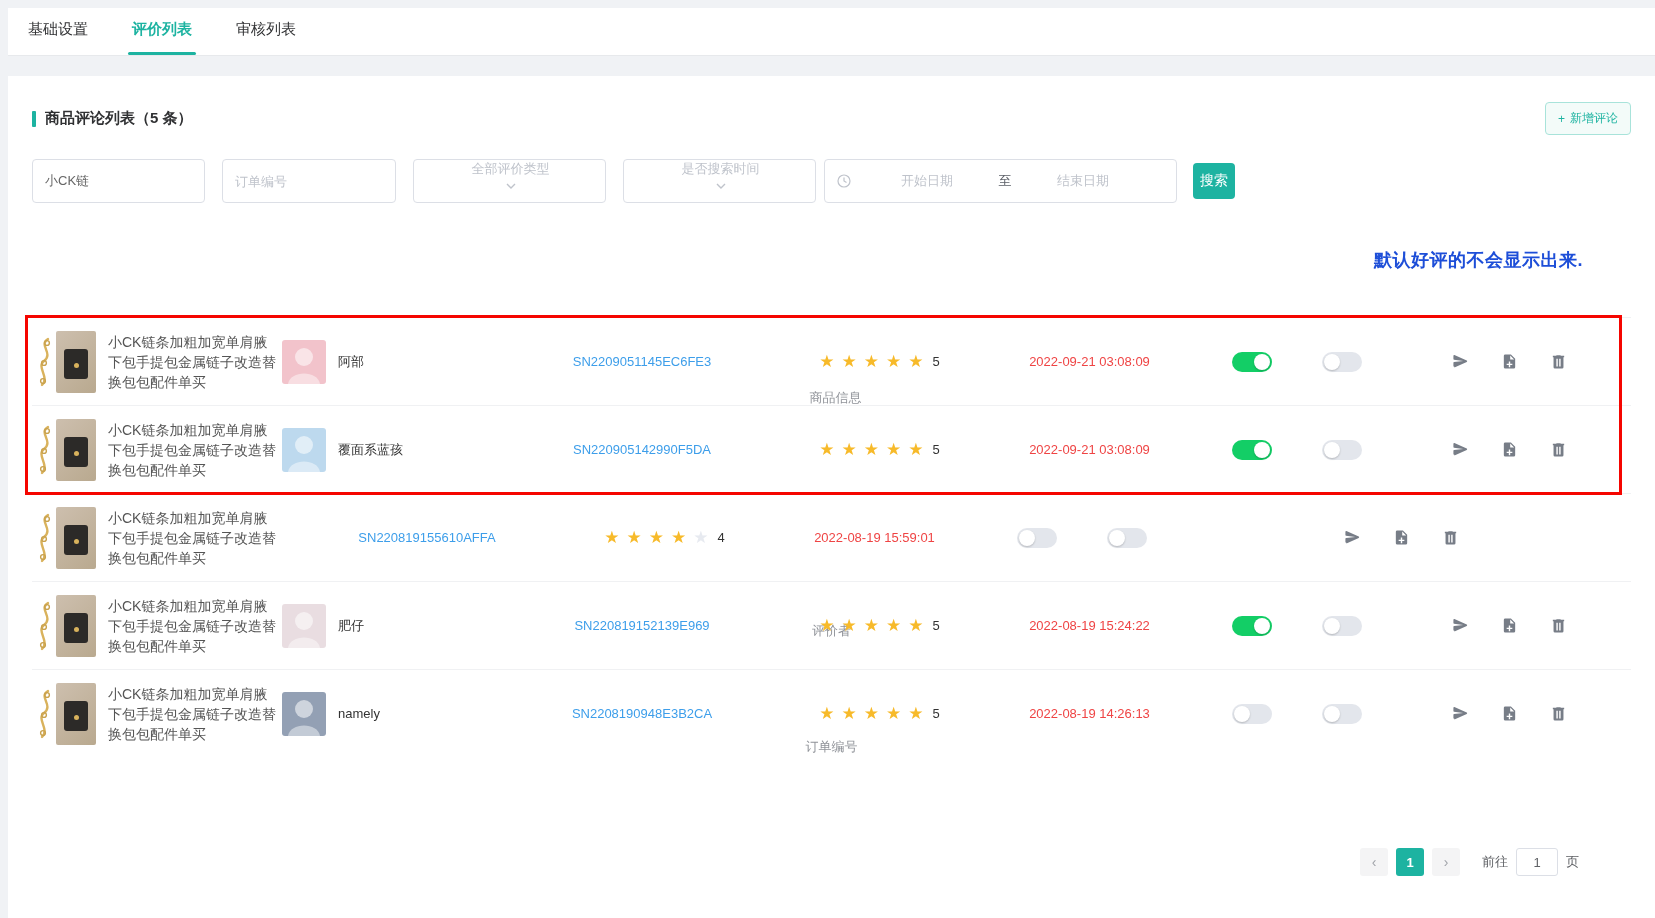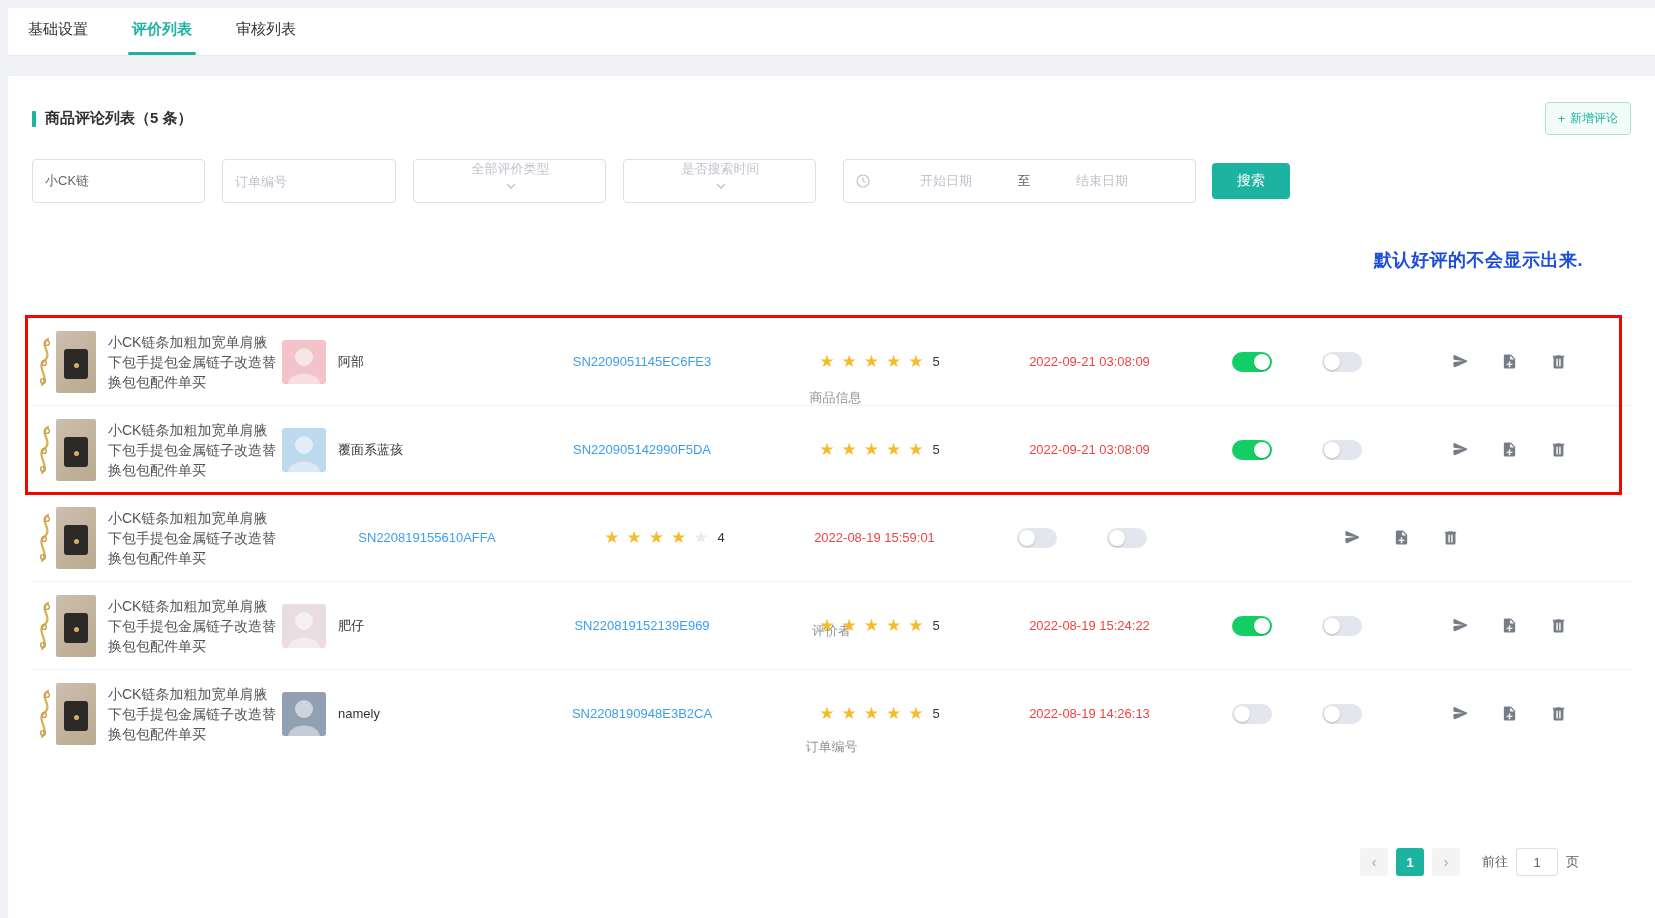--- a/index.html
+++ b/index.html
@@ -46,27 +46,27 @@
   .f-input, .f-select, .f-daterange {
     height:44px; border:1px solid #dcdfe6; border-radius:4px; background:#fff;
     display:flex; align-items:center; font-size:13px;
   }
   .f-input input { border:none; outline:none; width:100%; padding:0 12px; font-size:13px; color:#666; background:transparent; font-family:inherit; }
   .f-input input::placeholder, .ph { color:#bfc3cb; }
   .w-product { width:173px; }
   .w-order { width:174px; margin-left:17px; }
   .f-select { width:193px; margin-left:17px; padding:0 10px 11px 12px; justify-content:space-between; cursor:pointer; color:#bfc3cb;flex-direction:column; }
   .chev { width:10px; height:10px; flex:0 0 auto; }
-  .f-daterange { width:353px; margin-left:27px; padding:0 12px; color:#bfc3cb; }
+  .f-daterange { width:353px; margin-left:8px; padding:0 12px; color:#bfc3cb; }
   .f-daterange .clock { width:14px; height:14px; margin-right:28px; }
   .f-daterange .dr-start { width:96px; text-align:center; }
   .f-daterange .dr-sep { color:#5a5e66; width:60px; text-align:center; }
   .f-daterange .dr-end { width:96px; text-align:center; }
   .search-btn {
-    margin-left:16px; width:78px; height:36px; background:#1db3a1; color:#fff;
+    margin-left:16px; width:42px; height:36px; background:#1db3a1; color:#fff;
     border:none; border-radius:4px; font-size:14px; cursor:pointer; font-family:inherit;
   }
 
   .annotation {
     position:absolute; top:172px; right:72px;
     color:#1d4ed8; font-size:18px; font-weight:bold; letter-spacing:0.5px;
   }
 
   
   .table { margin-top:70px; position:relative; }

